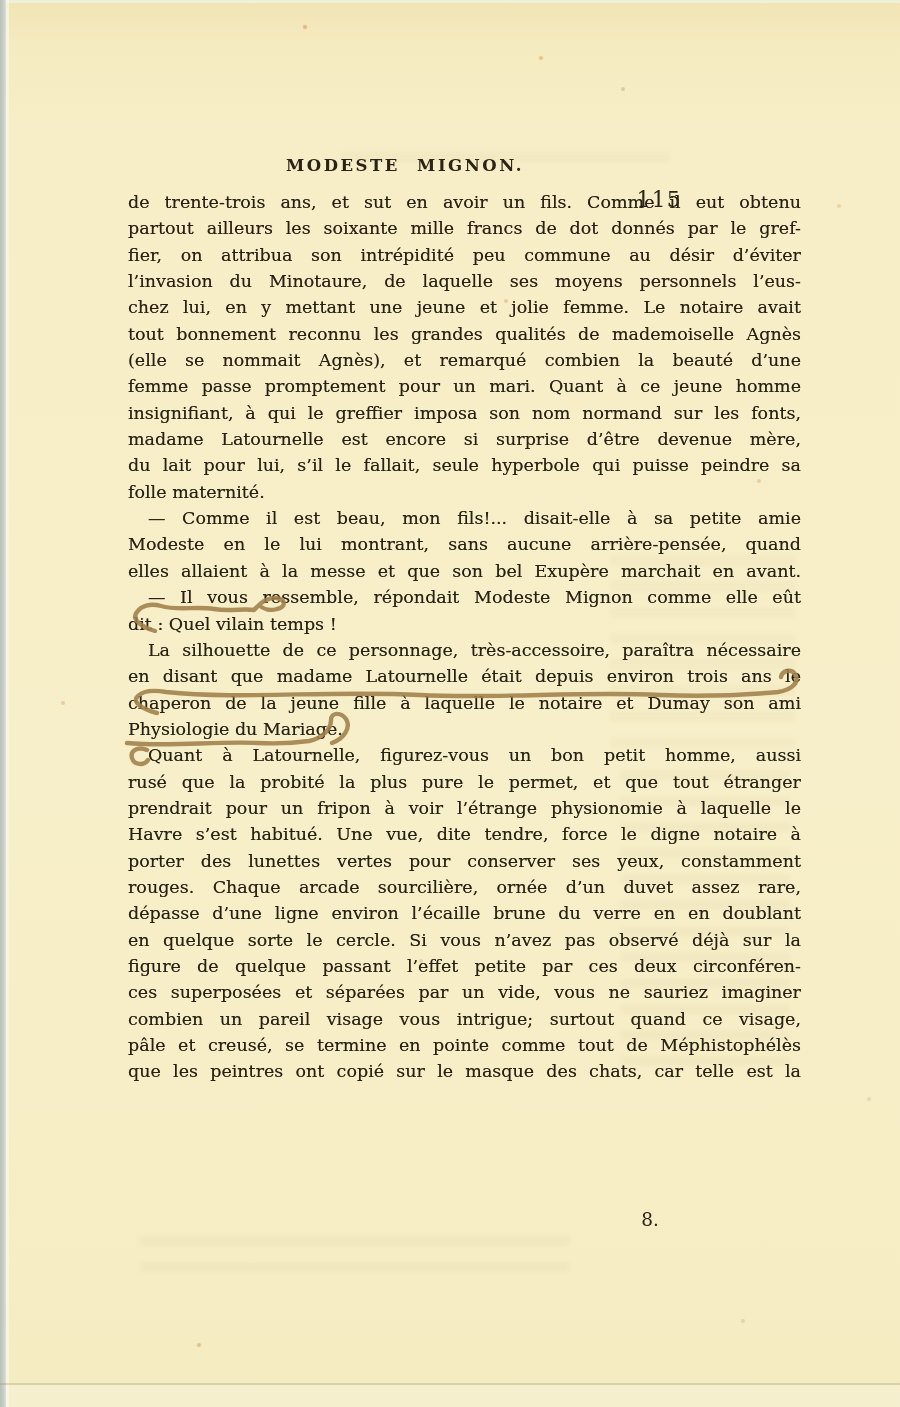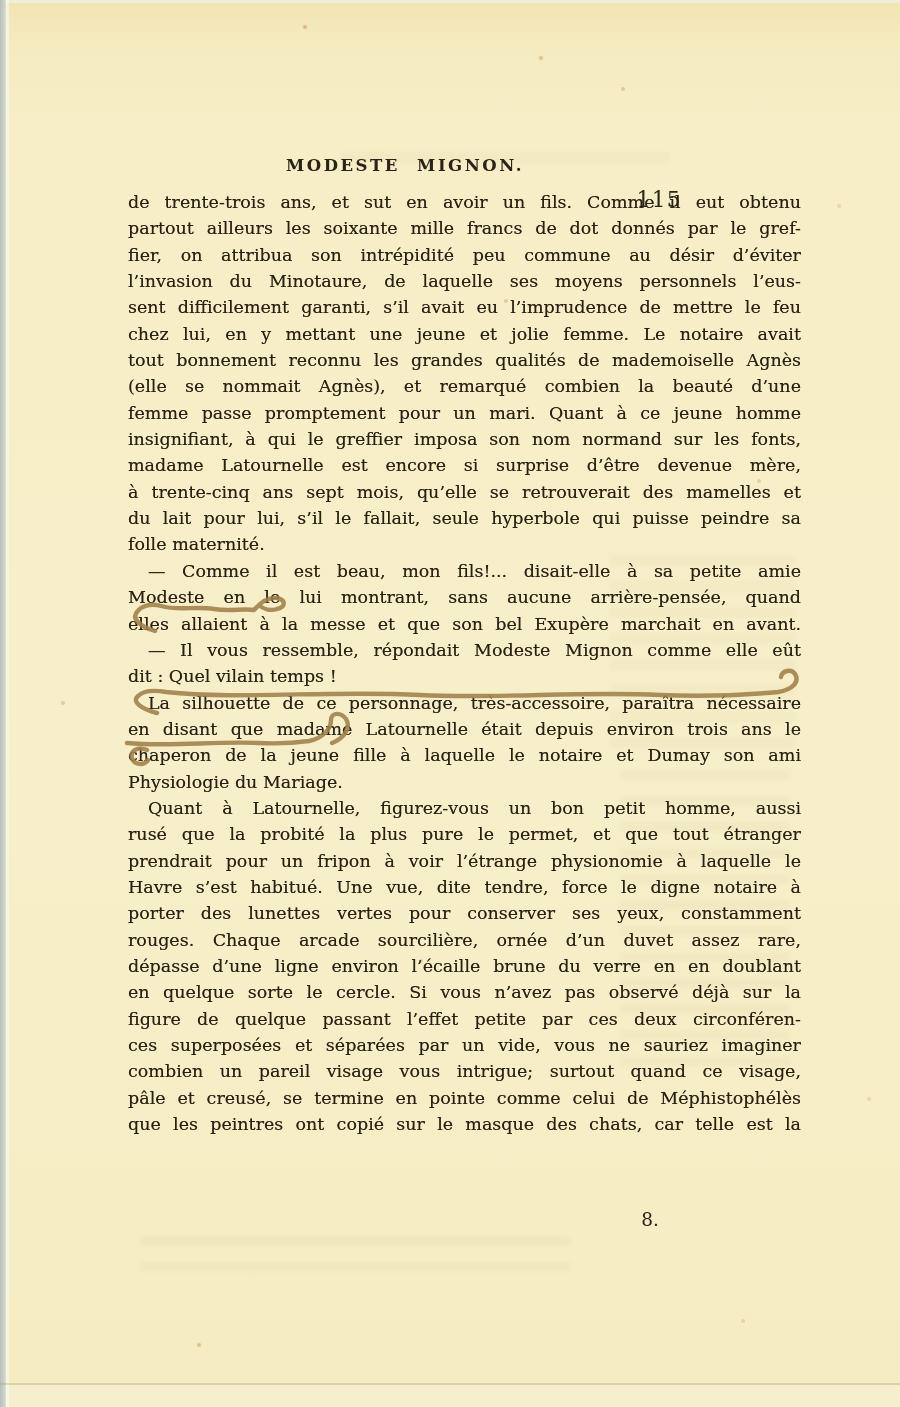--- a/index.html
+++ b/index.html
@@ -61,28 +61,26 @@
   <div class="ghost g2" style="left:140px;top:1236px;width:430px;height:52px;"></div>
 
   <div class="running-header">MODESTE MIGNON.</div>
   <div class="folio">115</div>
 
   <div class="text-block">
       <div class="line j"><span>de trente-trois ans, et sut en avoir un fils. Comme il eut obtenu</span></div>
       <div class="line j"><span>partout ailleurs les soixante mille francs de dot donnés par le gref-</span></div>
       <div class="line j"><span>fier, on attribua son intrépidité peu commune au désir d’éviter</span></div>
       <div class="line j"><span>l’invasion du Minotaure, de laquelle ses moyens personnels l’eus-</span></div>
-      <div class="line j"><span>sent difficilement garanti, s’il avait eu l’imprudence de mettre le feu</span></div>
       <div class="line j"><span>chez lui, en y mettant une jeune et jolie femme. Le notaire avait</span></div>
       <div class="line j"><span>tout bonnement reconnu les grandes qualités de mademoiselle Agnès</span></div>
       <div class="line j"><span>(elle se nommait Agnès), et remarqué combien la beauté d’une</span></div>
       <div class="line j"><span>femme passe promptement pour un mari. Quant à ce jeune homme</span></div>
       <div class="line j"><span>insignifiant, à qui le greffier imposa son nom normand sur les fonts,</span></div>
       <div class="line j"><span>madame Latournelle est encore si surprise d’être devenue mère,</span></div>
-      <div class="line j"><span>à trente-cinq ans sept mois, qu’elle se retrouverait des mamelles et</span></div>
       <div class="line j"><span>du lait pour lui, s’il le fallait, seule hyperbole qui puisse peindre sa</span></div>
       <div class="line"><span>folle maternité.</span></div>
       <div class="line j ind"><span>— Comme il est beau, mon fils!... disait-elle à sa petite amie</span></div>
       <div class="line j"><span>Modeste en le lui montrant, sans aucune arrière-pensée, quand</span></div>
       <div class="line j"><span>elles allaient à la messe et que son bel Exupère marchait en avant.</span></div>
       <div class="line j ind"><span>— Il vous ressemble, répondait Modeste Mignon comme elle eût</span></div>
       <div class="line"><span>dit : Quel vilain temps !</span></div>
       <div class="line j ind"><span>La silhouette de ce personnage, très-accessoire, paraîtra nécessaire</span></div>
       <div class="line j"><span>en disant que madame Latournelle était depuis environ trois ans le</span></div>
       <div class="line j"><span>chaperon de la jeune fille à laquelle le notaire et Dumay son ami</span></div>
@@ -91,21 +89,21 @@
       <div class="line j"><span>rusé que la probité la plus pure le permet, et que tout étranger</span></div>
       <div class="line j"><span>prendrait pour un fripon à voir l’étrange physionomie à laquelle le</span></div>
       <div class="line j"><span>Havre s’est habitué. Une vue, dite tendre, force le digne notaire à</span></div>
       <div class="line j"><span>porter des lunettes vertes pour conserver ses yeux, constamment</span></div>
       <div class="line j"><span>rouges. Chaque arcade sourcilière, ornée d’un duvet assez rare,</span></div>
       <div class="line j"><span>dépasse d’une ligne environ l’écaille brune du verre en en doublant</span></div>
       <div class="line j"><span>en quelque sorte le cercle. Si vous n’avez pas observé déjà sur la</span></div>
       <div class="line j"><span>figure de quelque passant l’effet petite par ces deux circonféren-</span></div>
       <div class="line j"><span>ces superposées et séparées par un vide, vous ne sauriez imaginer</span></div>
       <div class="line j"><span>combien un pareil visage vous intrigue; surtout quand ce visage,</span></div>
-      <div class="line j"><span>pâle et creusé, se termine en pointe comme celui de Méphistophélès</span></div>
+      <div class="line j"><span>pâle et creusé, se termine en pointe comme tout de Méphistophélès</span></div>
       <div class="line j"><span>que les peintres ont copié sur le masque des chats, car telle est la</span></div>
     </div>
 
   <div class="signature">8.</div>
 
   <svg class="ink-overlay" viewBox="0 0 900 1407">
     <g stroke="#a0804a" stroke-width="4.4" opacity="0.88">
       <path d="M155,631 C141,627 131,619 137,612 C141,606 150,603 161,606 C178,611 196,606 214,609 C230,612 243,608 254,610 C260,603 268,597 277,598 C286,600 286,607 277,609 C270,611 263,609 259,605"></path>
       <path d="M157,713 C142,709 131,702 138,696 C143,691 154,690 166,692 C240,700 330,690 420,695 C500,699 580,691 660,695 C705,697 745,695 778,692 C792,690 800,682 795,674 C791,668 782,671 781,677"></path>
       <path d="M127,743 C170,747 215,741 258,743 C278,744 295,743 309,741 C323,738 331,729 331,720 C331,712 341,712 346,719 C351,727 345,738 332,743"></path>

